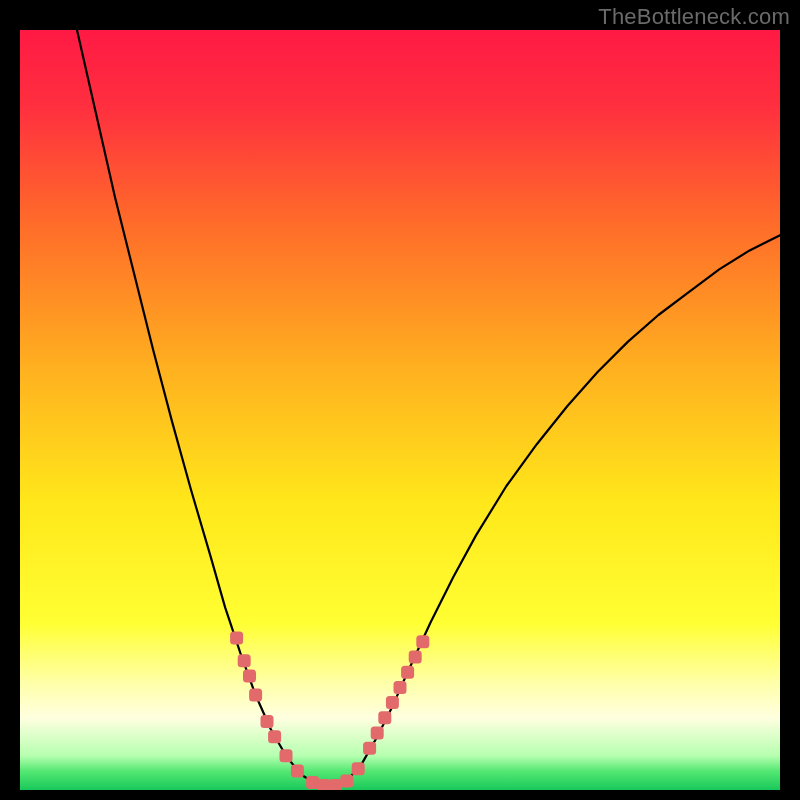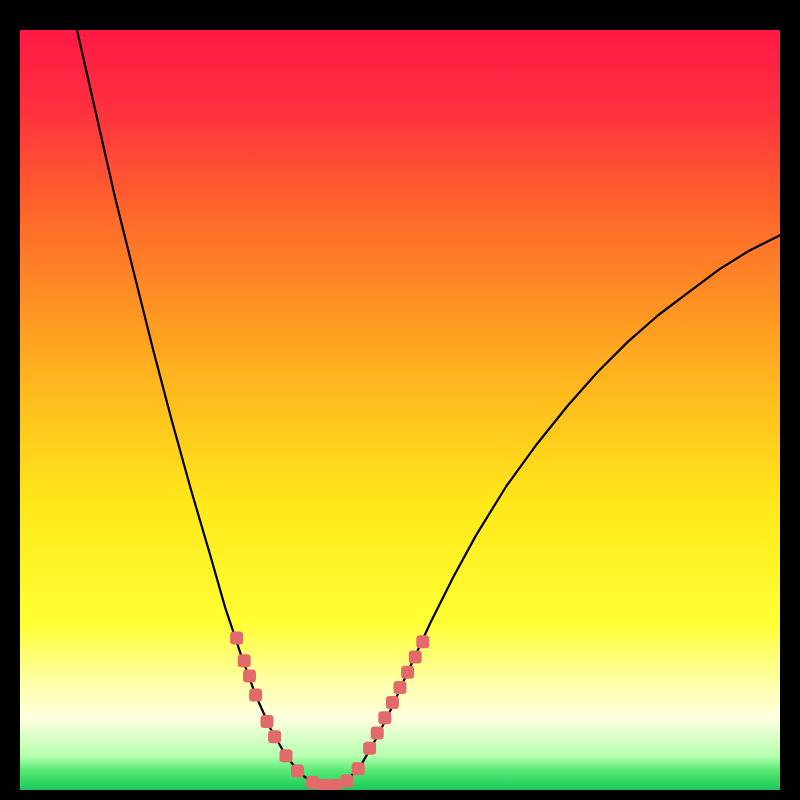--- a/index.html
+++ b/index.html
@@ -35,20 +35,21 @@
     top: 30px;
     width: 760px;
     height: 760px;
     display: block;
   }
 </style>
 </head>
 <body>
 
 <div class="frame">
+  <div class="watermark">TheBottleneck.com</div>
   <svg class="plot" viewBox="0 0 760 760" preserveAspectRatio="none">
     <defs>
       <linearGradient id="bg-grad" x1="0" y1="0" x2="0" y2="1">
           <stop offset="0.00%" stop-color="#ff1a44"></stop>
           <stop offset="10.00%" stop-color="#ff2f3f"></stop>
           <stop offset="25.00%" stop-color="#ff6a2a"></stop>
           <stop offset="45.00%" stop-color="#ffb21f"></stop>
           <stop offset="62.00%" stop-color="#ffe71a"></stop>
           <stop offset="78.00%" stop-color="#ffff33"></stop>
           <stop offset="86.00%" stop-color="#ffffaa"></stop>

